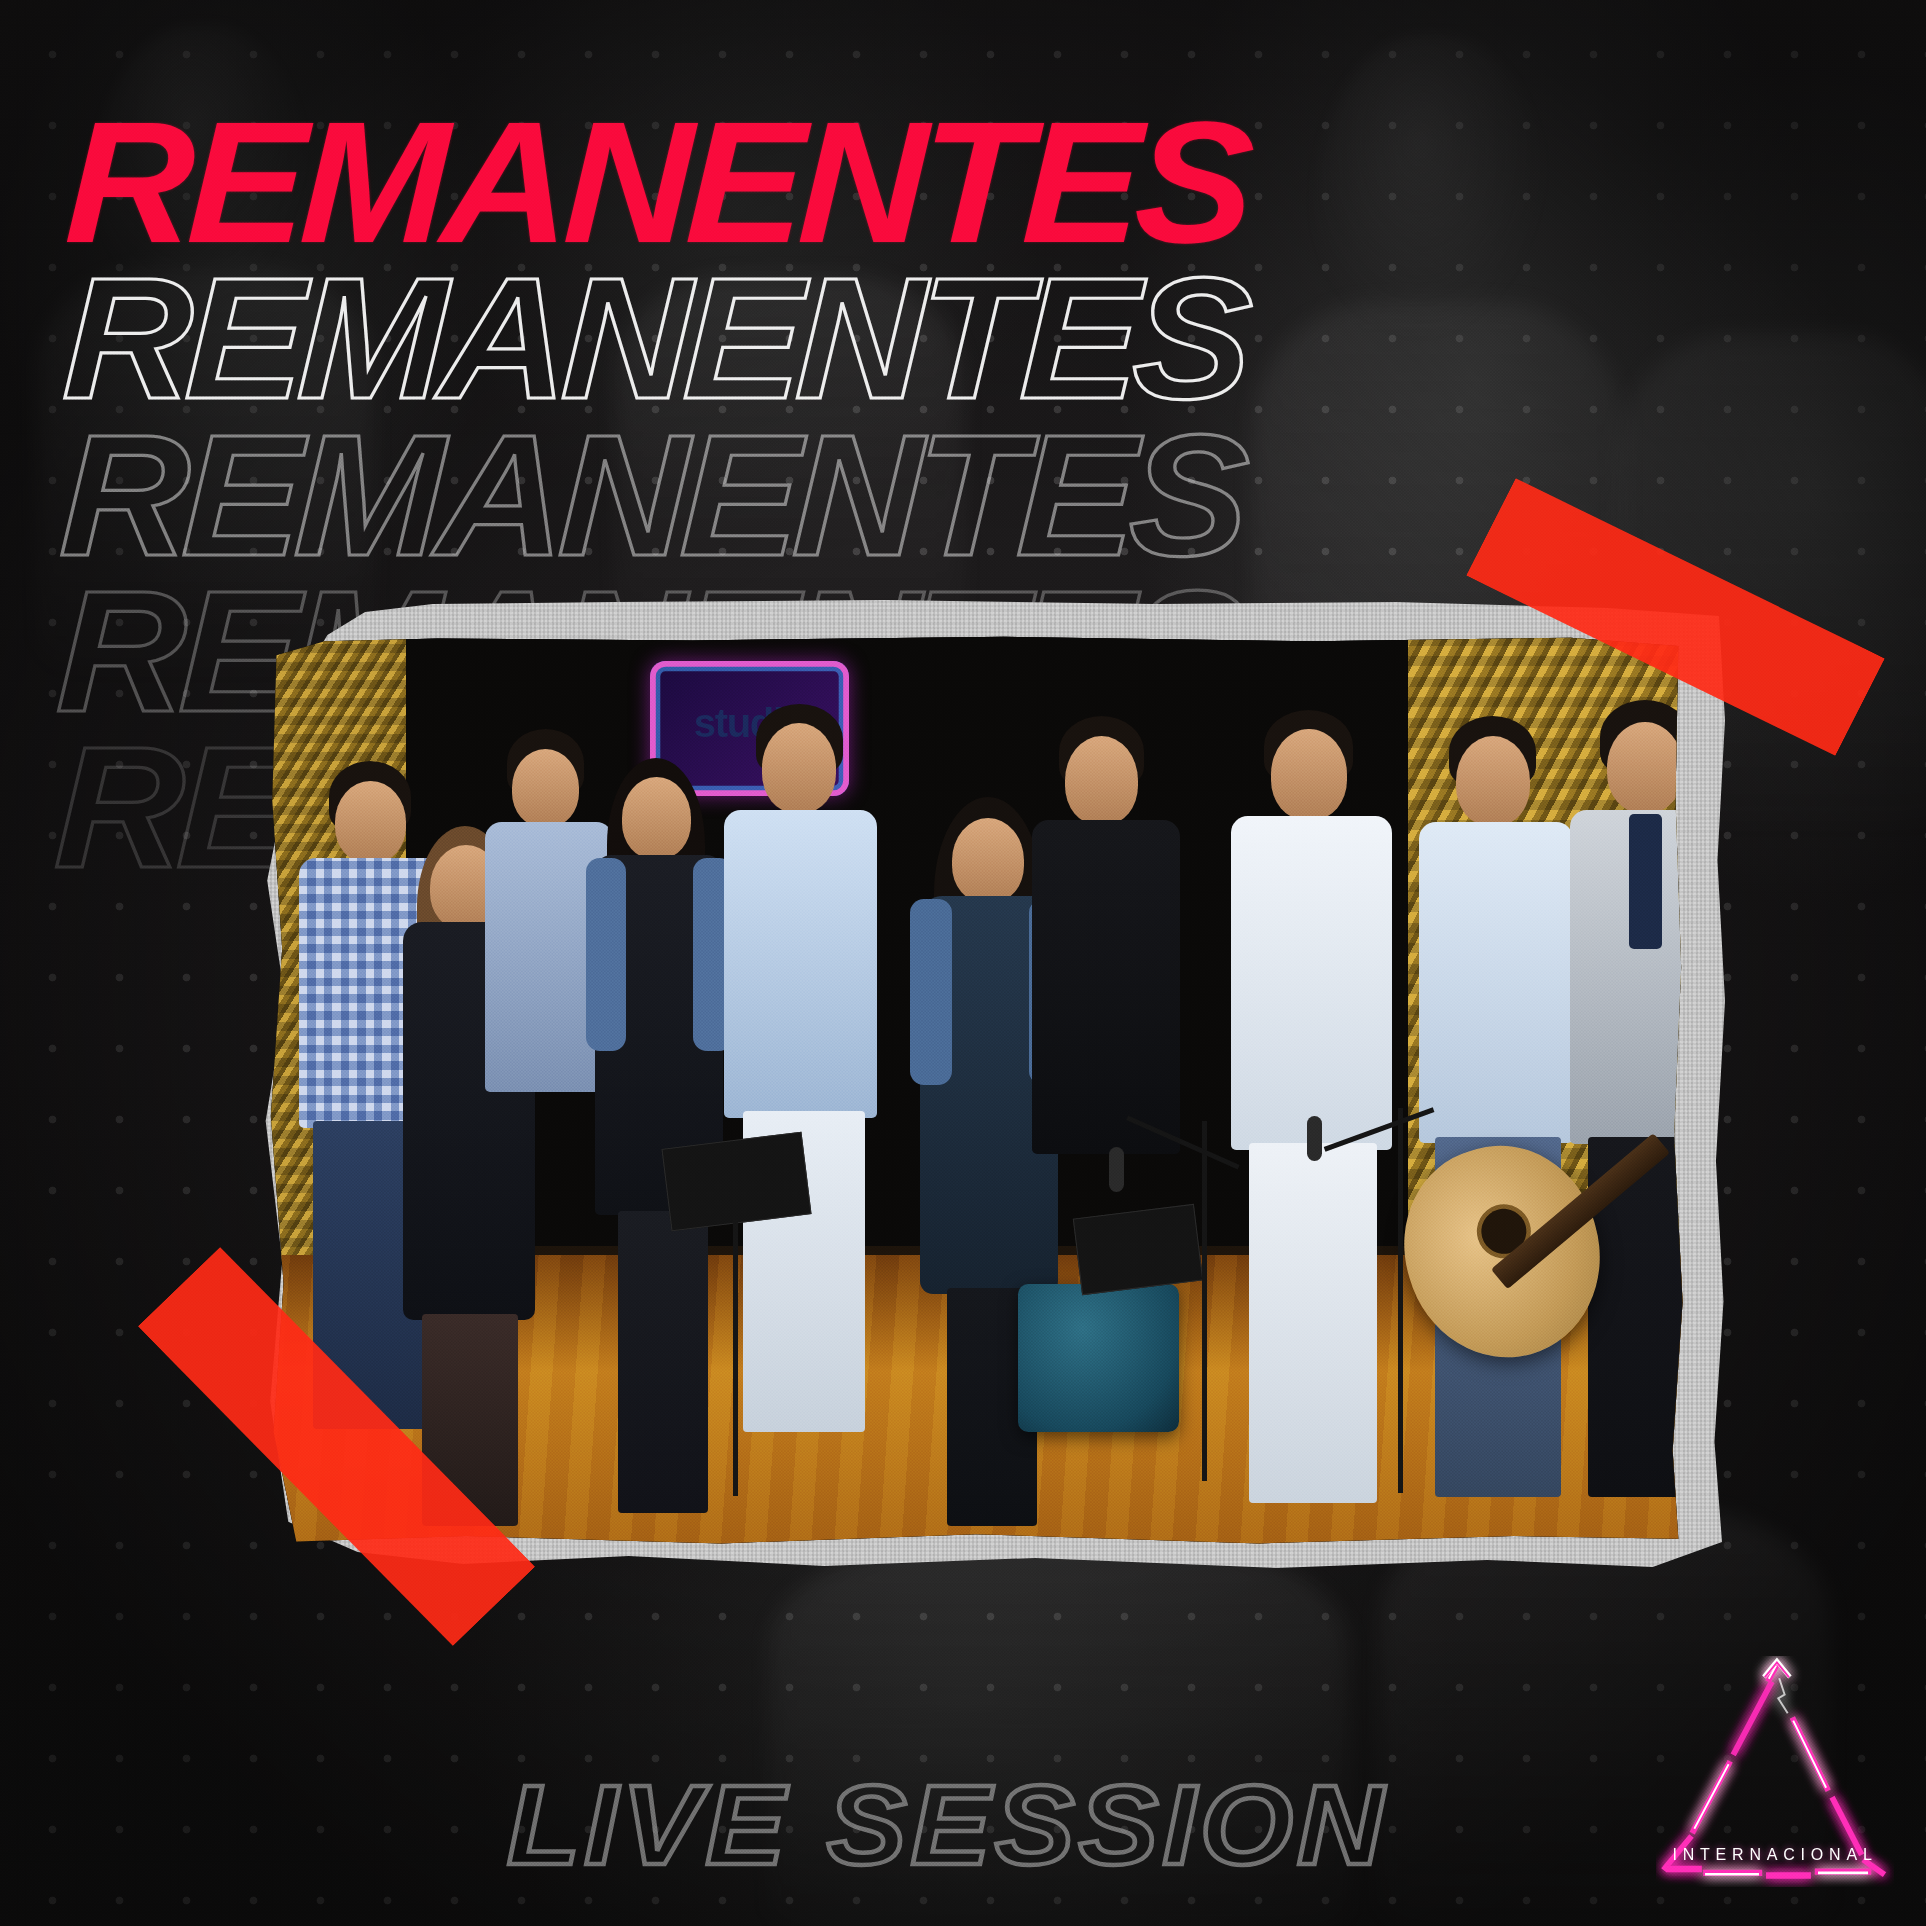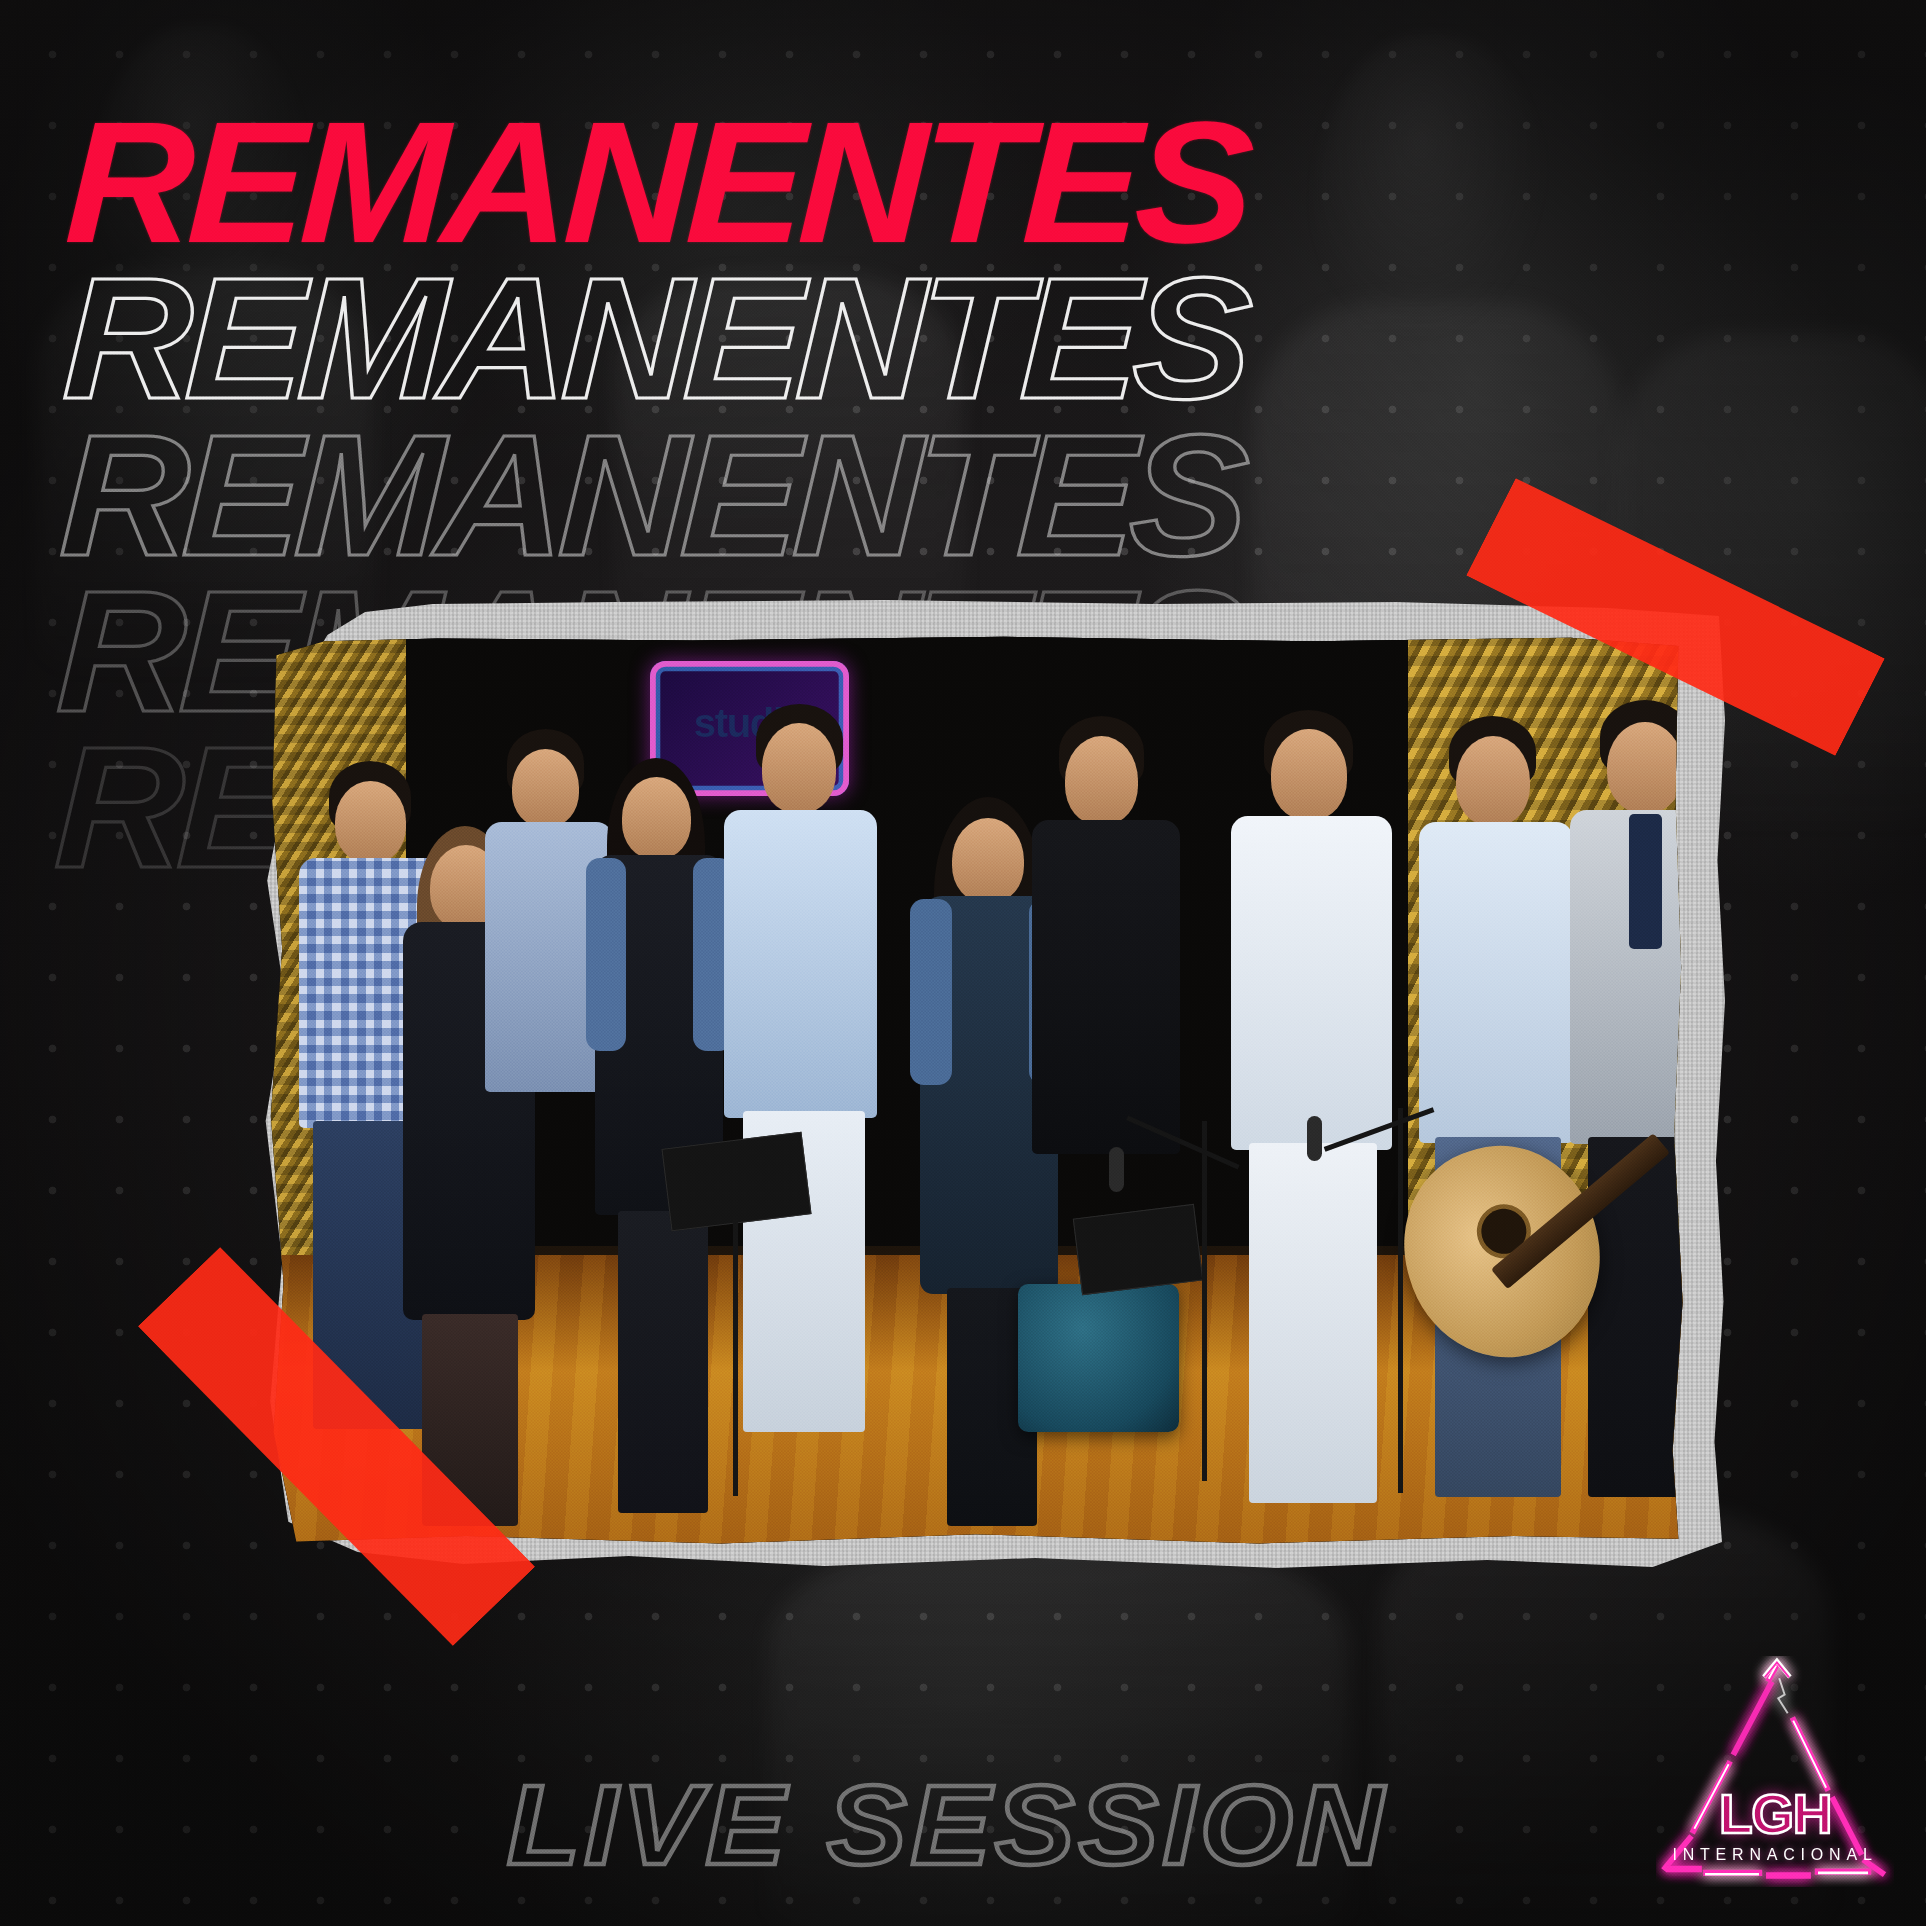--- a/index.html
+++ b/index.html
@@ -362,19 +362,18 @@
         <path d="M176 342 L236 342" stroke="#ff2db8" stroke-width="10"></path>
         <path d="M252 336 L330 336" stroke="#ff2db8" stroke-width="10"></path>
         <path d="M254 338 L328 338" stroke="#ffffff" stroke-width="4"></path>
 
         <path d="M170 30 L188 8 L206 30" stroke="#ffffff" stroke-width="7"></path>
         <path d="M170 32 L188 10 L206 32" stroke="#ff2db8" stroke-width="3"></path>
 
         <path d="M192 36 L200 60 L190 66 L204 88" stroke="#f5f5f5" stroke-width="3" opacity=".75"></path>
       </g>
     </svg>
-    <div class="lgh-txt">LGH</div>
     <div class="intl-txt">INTERNACIONAL</div>
   </div>
 
   <div class="grain"></div>
 </div>
 
 
 </body></html>

